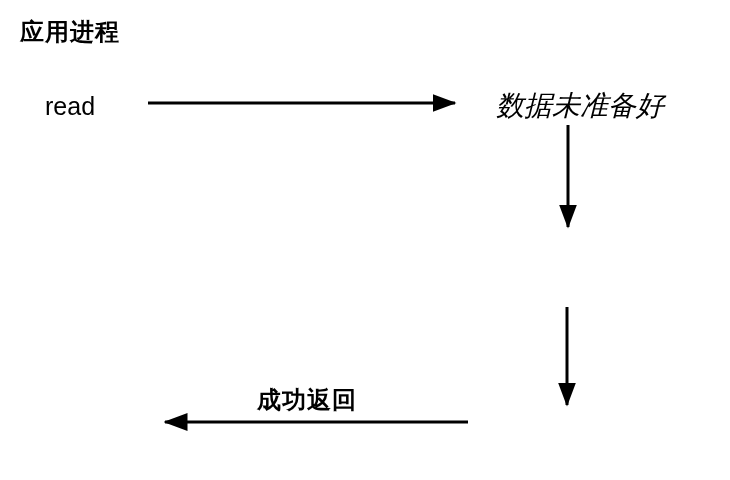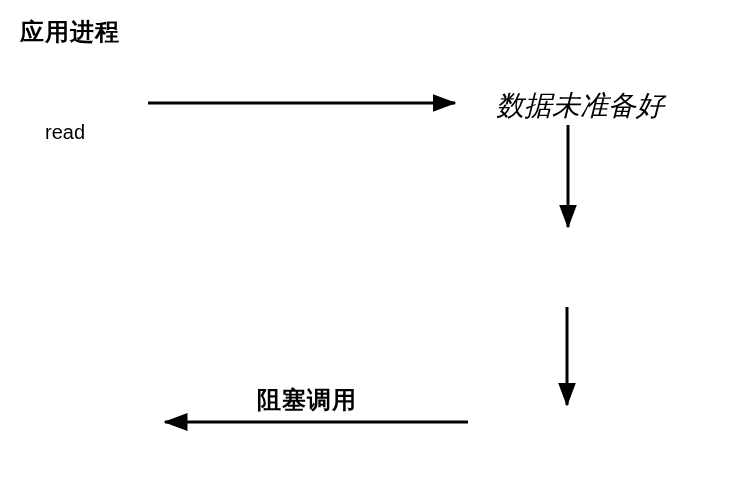--- a/index.html
+++ b/index.html
@@ -15,21 +15,21 @@
     background: #ffffff;
     overflow: hidden;
   }
   .abs { position: absolute; white-space: nowrap; }
   .title {
     font-size: 24px;
     font-weight: bold;
     letter-spacing: 1px;
   }
   .node { font-size: 28px; font-style: italic; }
-  .read-text { font-size: 20px; margin-top: 29px; }
+  .read-text { font-size: 25px; }
   .arrow-label {
     font-size: 24px;
     font-weight: bold;
     letter-spacing: 1px;
   }
   .multiline span { display: block; line-height: 30px; }
   svg.arrow-layer { position: absolute; left: 0; top: 0; }
 </style>
 </head>
 <body>
@@ -53,16 +53,16 @@
 
   <div class="abs read-text" style="left:45px; top:92px;">read</div>
 
 
   <div class="abs node" style="left:496px; top:87px;">数据未准备好</div>
 
   <div class="abs node multiline" style="left:496px; top:233px;">
   </div>
 
 
-  <div class="abs arrow-label" style="left:257px; top:384px;">阻塞调用</div>
+  <div class="abs arrow-label" style="left:257px; top:384px;">成功返回</div>
 
 
 </div>
 
 </body></html>

